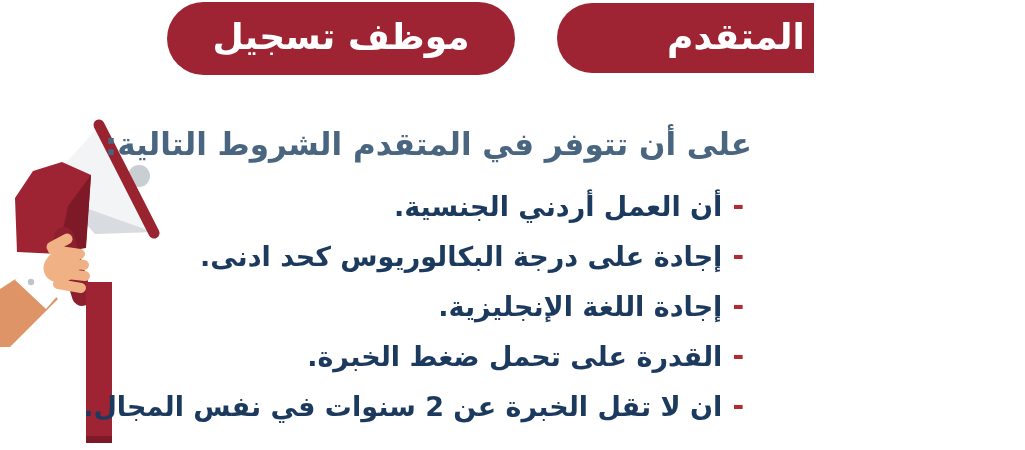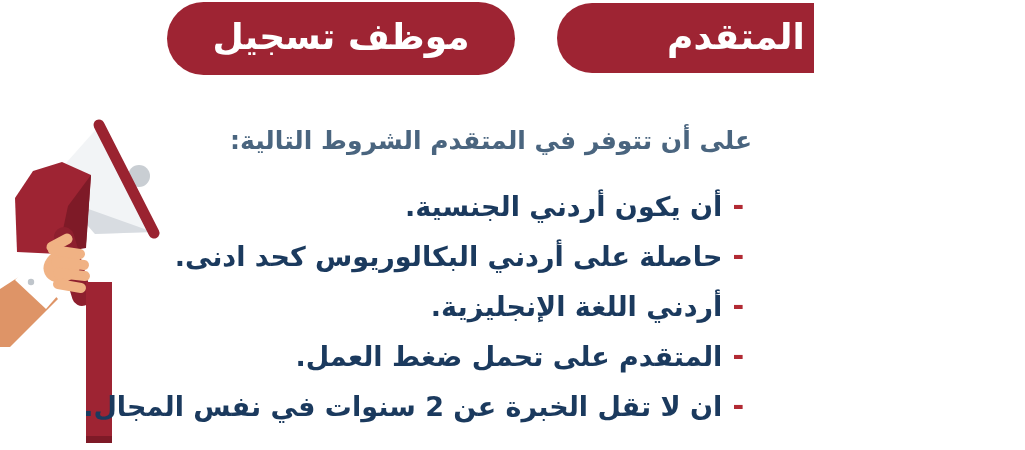--- a/index.html
+++ b/index.html
@@ -35,21 +35,21 @@
     position: absolute;
     left: 974px; top: 0;
     width: 13px; height: 386px;
     background: #9E2433;
     border-bottom: 6px solid #87202C;
   }
   .heading {
     position: absolute;
     top: 126px; right: 62px;
     direction: rtl;
-    font-size: 25px;
+    font-size: 31px;
     font-weight: bold;
     color: #4A657F;
     white-space: nowrap;
   }
   .req-list {
     position: absolute;
     top: 188px; right: 70px;
     direction: rtl;
   }
   .req-item {
@@ -107,36 +107,36 @@
   <div class="badge badge-secretary">المتقدم</div>
 
   <div class="side-bar"></div>
 
   <div class="heading">على أن تتوفر في المتقدم الشروط التالية:</div>
 
   <div class="req-list">
 
     <div class="req-item">
       <span class="req-dash">-</span>
-      <span>أن يكون أردني الجنسية.</span>
+      <span>أن العمل أردني الجنسية.</span>
     </div>
 
     <div class="req-item">
       <span class="req-dash">-</span>
-      <span>حاصلة على أردني البكالوريوس كحد ادنى.</span>
+      <span>إجادة على درجة البكالوريوس كحد ادنى.</span>
     </div>
 
     <div class="req-item">
       <span class="req-dash">-</span>
-      <span>أردني اللغة الإنجليزية.</span>
+      <span>إجادة اللغة الإنجليزية.</span>
     </div>
 
     <div class="req-item">
       <span class="req-dash">-</span>
-      <span>المتقدم على تحمل ضغط العمل.</span>
+      <span>القدرة على تحمل ضغط الخبرة.</span>
     </div>
 
     <div class="req-item">
       <span class="req-dash">-</span>
       <span>ان لا تقل الخبرة عن 2 سنوات في نفس المجال.</span>
     </div>
 
   </div>
 
 </div>

